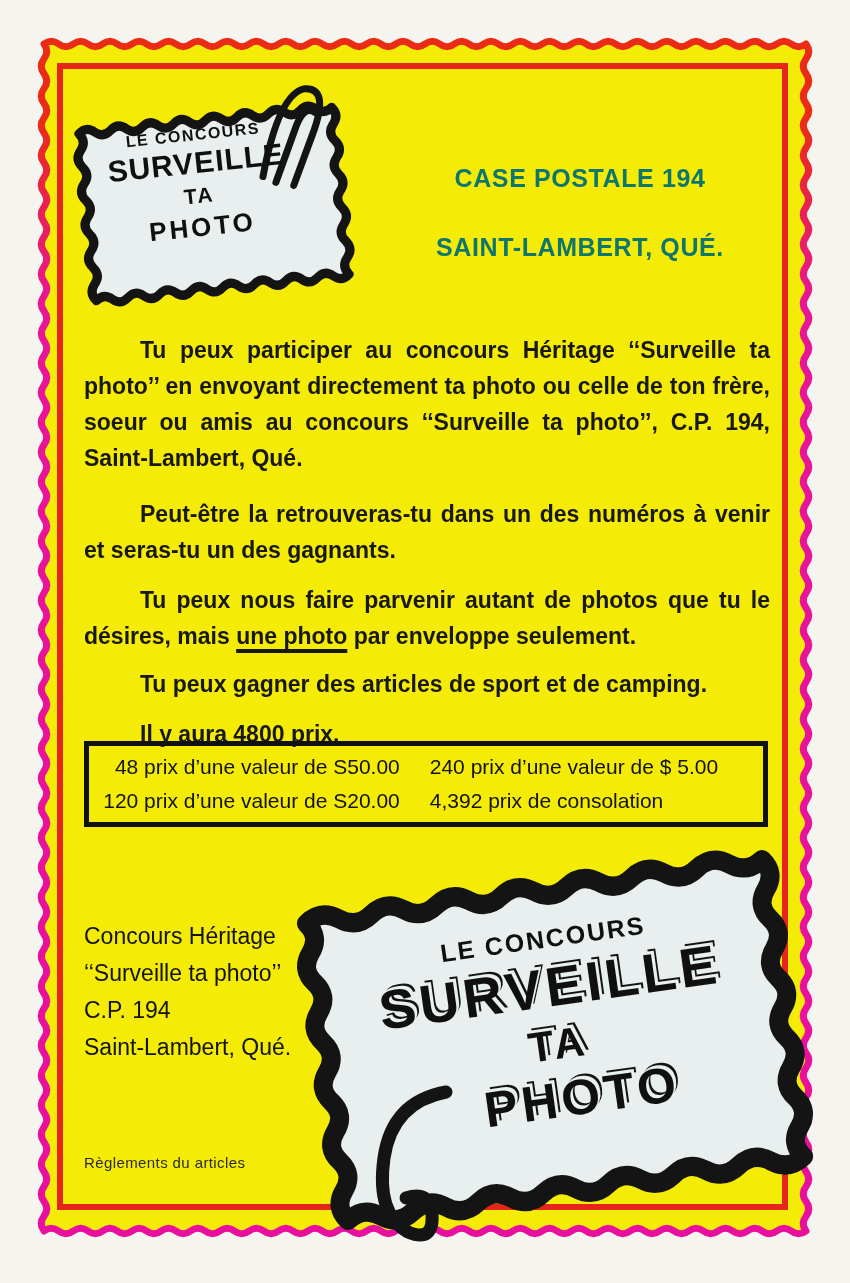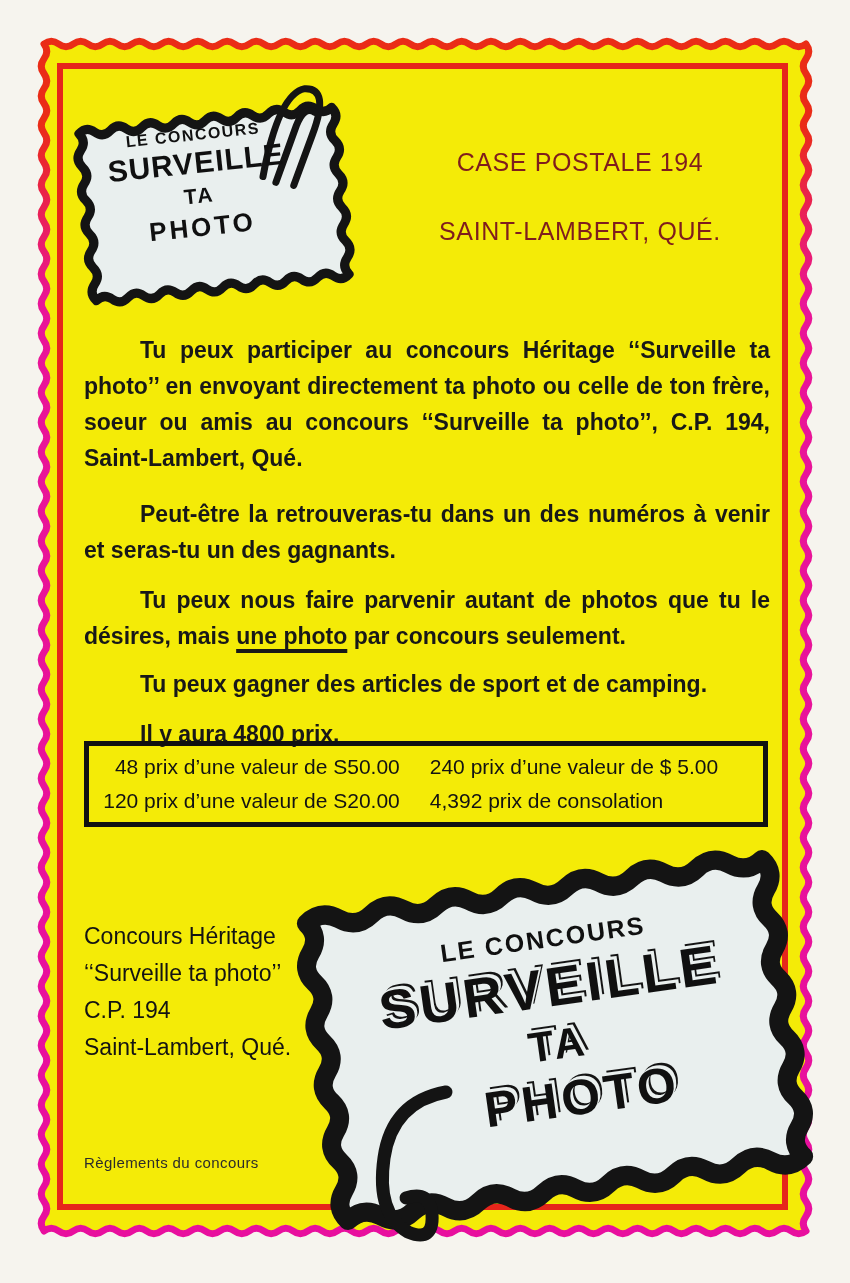--- a/index.html
+++ b/index.html
@@ -3,22 +3,22 @@
 <meta charset="utf-8">
 <title>Concours Surveille ta photo</title>
 <style>
   html,body{margin:0;padding:0;background:#f6f4ee;}
   .page{position:relative;width:850px;height:1283px;overflow:hidden;
         font-family:"Liberation Sans","DejaVu Sans",sans-serif;color:#161616;}
   .abs{position:absolute;}
   svg{display:block;overflow:visible;}
 
   
-  .mail-address{left:398px;top:148px;width:364px;text-align:center;
-                font-size:25px;font-weight:400;letter-spacing:.6px;color:#7f1d1d;}
+  .mail-address{left:398px;top:164px;width:364px;text-align:center;
+                font-size:25px;font-weight:700;letter-spacing:.6px;color:#0f766e;}
   .mail-address .l2{margin-top:40px;}
 
   
   .copy{left:84px;top:332px;width:686px;font-size:23px;line-height:36px;
         font-weight:700;color:#181818;text-align:justify;}
   .copy p{margin:0 0 13px 0;text-indent:56px;}
   .uline{text-decoration:underline;text-decoration-thickness:4px;text-underline-offset:5px;}
 
   
   .prize-box{left:84px;top:741px;width:684px;height:86px;border:5px solid #111;
@@ -86,21 +86,21 @@
   </div>
 
   <div class="abs mail-address" style="z-index:2;">
     <div class="l1">CASE POSTALE 194</div>
     <div class="l2">SAINT-LAMBERT, QUÉ.</div>
   </div>
 
   <div class="abs copy" style="z-index:2;">
     <p style="margin-bottom:16px;">Tu peux participer au concours Héritage ‘‘Surveille ta photo’’ en envoyant directement ta photo ou celle de ton frère, soeur ou amis au concours ‘‘Surveille ta photo’’, C.P. 194, Saint-Lambert, Qué.</p>
     <p style="margin-bottom:14px;margin-top:20px;">Peut-être la retrouveras-tu dans un des numéros à venir et seras-tu un des gagnants.</p>
-    <p style="margin-bottom:12px;"><span>Tu peux nous faire parvenir autant de photos que tu le désires, mais </span><span class="uline">une photo</span><span> par concours seulement.</span></p>
+    <p style="margin-bottom:12px;"><span>Tu peux nous faire parvenir autant de photos que tu le désires, mais </span><span class="uline">une photo</span><span> par enveloppe seulement.</span></p>
     <p style="margin-bottom:14px;">Tu peux gagner des articles de sport et de camping.</p>
     <p>Il y aura 4800 prix.</p>
   </div>
 
   <div class="abs prize-box" style="z-index:2;">
     <div class="prize-col1">
       <div>48 prix d’une valeur de S50.00</div>
       <div>120 prix d’une valeur de S20.00</div>
     </div>
     <div class="prize-col2">
@@ -110,21 +110,21 @@
   </div>
 
   <div class="abs sender" style="z-index:2;">
     <div>Concours Héritage</div>
     <div>‘‘Surveille ta photo’’</div>
     <div>C.P. 194</div>
     <div>Saint-Lambert, Qué.</div>
   </div>
 
   <div class="abs footnote" style="z-index:2;">
-    <div>Règlements du concours</div>
+    <div>Règlements du articles</div>
   </div>
 
   <svg class="abs" style="left:285px;top:815px;z-index:6;" width="540" height="445" viewBox="0 0 540 445">
     <g transform="rotate(-8 270 225)">
       <path fill="#e9efee" stroke="#141414" stroke-width="19" stroke-linejoin="round" d="M40 75 Q56.4 63.0 72.9 75.0 Q89.3 87.0 105.7 75.0 Q122.1 63.0 138.6 75.0 Q155.0 87.0 171.4 75.0 Q187.9 63.0 204.3 75.0 Q220.7 87.0 237.1 75.0 Q253.6 63.0 270.0 75.0 Q286.4 87.0 302.9 75.0 Q319.3 63.0 335.7 75.0 Q352.1 87.0 368.6 75.0 Q385.0 63.0 401.4 75.0 Q417.9 87.0 434.3 75.0 Q450.7 63.0 467.1 75.0 Q483.6 87.0 500.0 75.0 Q512.0 90.0 500.0 105.0 Q488.0 120.0 500.0 135.0 Q512.0 150.0 500.0 165.0 Q488.0 180.0 500.0 195.0 Q512.0 210.0 500.0 225.0 Q488.0 240.0 500.0 255.0 Q512.0 270.0 500.0 285.0 Q488.0 300.0 500.0 315.0 Q512.0 330.0 500.0 345.0 Q488.0 360.0 500.0 375.0 Q483.6 387.0 467.1 375.0 Q450.7 363.0 434.3 375.0 Q417.9 387.0 401.4 375.0 Q385.0 363.0 368.6 375.0 Q352.1 387.0 335.7 375.0 Q319.3 363.0 302.9 375.0 Q286.4 387.0 270.0 375.0 Q253.6 363.0 237.1 375.0 Q220.7 387.0 204.3 375.0 Q187.9 363.0 171.4 375.0 Q155.0 387.0 138.6 375.0 Q122.1 363.0 105.7 375.0 Q89.3 387.0 72.9 375.0 Q56.4 363.0 40.0 375.0 Q28.0 360.0 40.0 345.0 Q52.0 330.0 40.0 315.0 Q28.0 300.0 40.0 285.0 Q52.0 270.0 40.0 255.0 Q28.0 240.0 40.0 225.0 Q52.0 210.0 40.0 195.0 Q28.0 180.0 40.0 165.0 Q52.0 150.0 40.0 135.0 Q28.0 120.0 40.0 105.0 Q52.0 90.0 40.0 75.0 Z"></path>
     </g>
   </svg>
   <svg class="abs" style="left:350px;top:1082px;z-index:7;" width="110" height="170" viewBox="0 0 110 170">
     <path d="M96 10 Q42 20 34 76 Q26 132 58 150 Q84 161 82 132 Q80 108 56 116" fill="none" stroke="#141414" stroke-width="13" stroke-linecap="round"></path>
   </svg>

